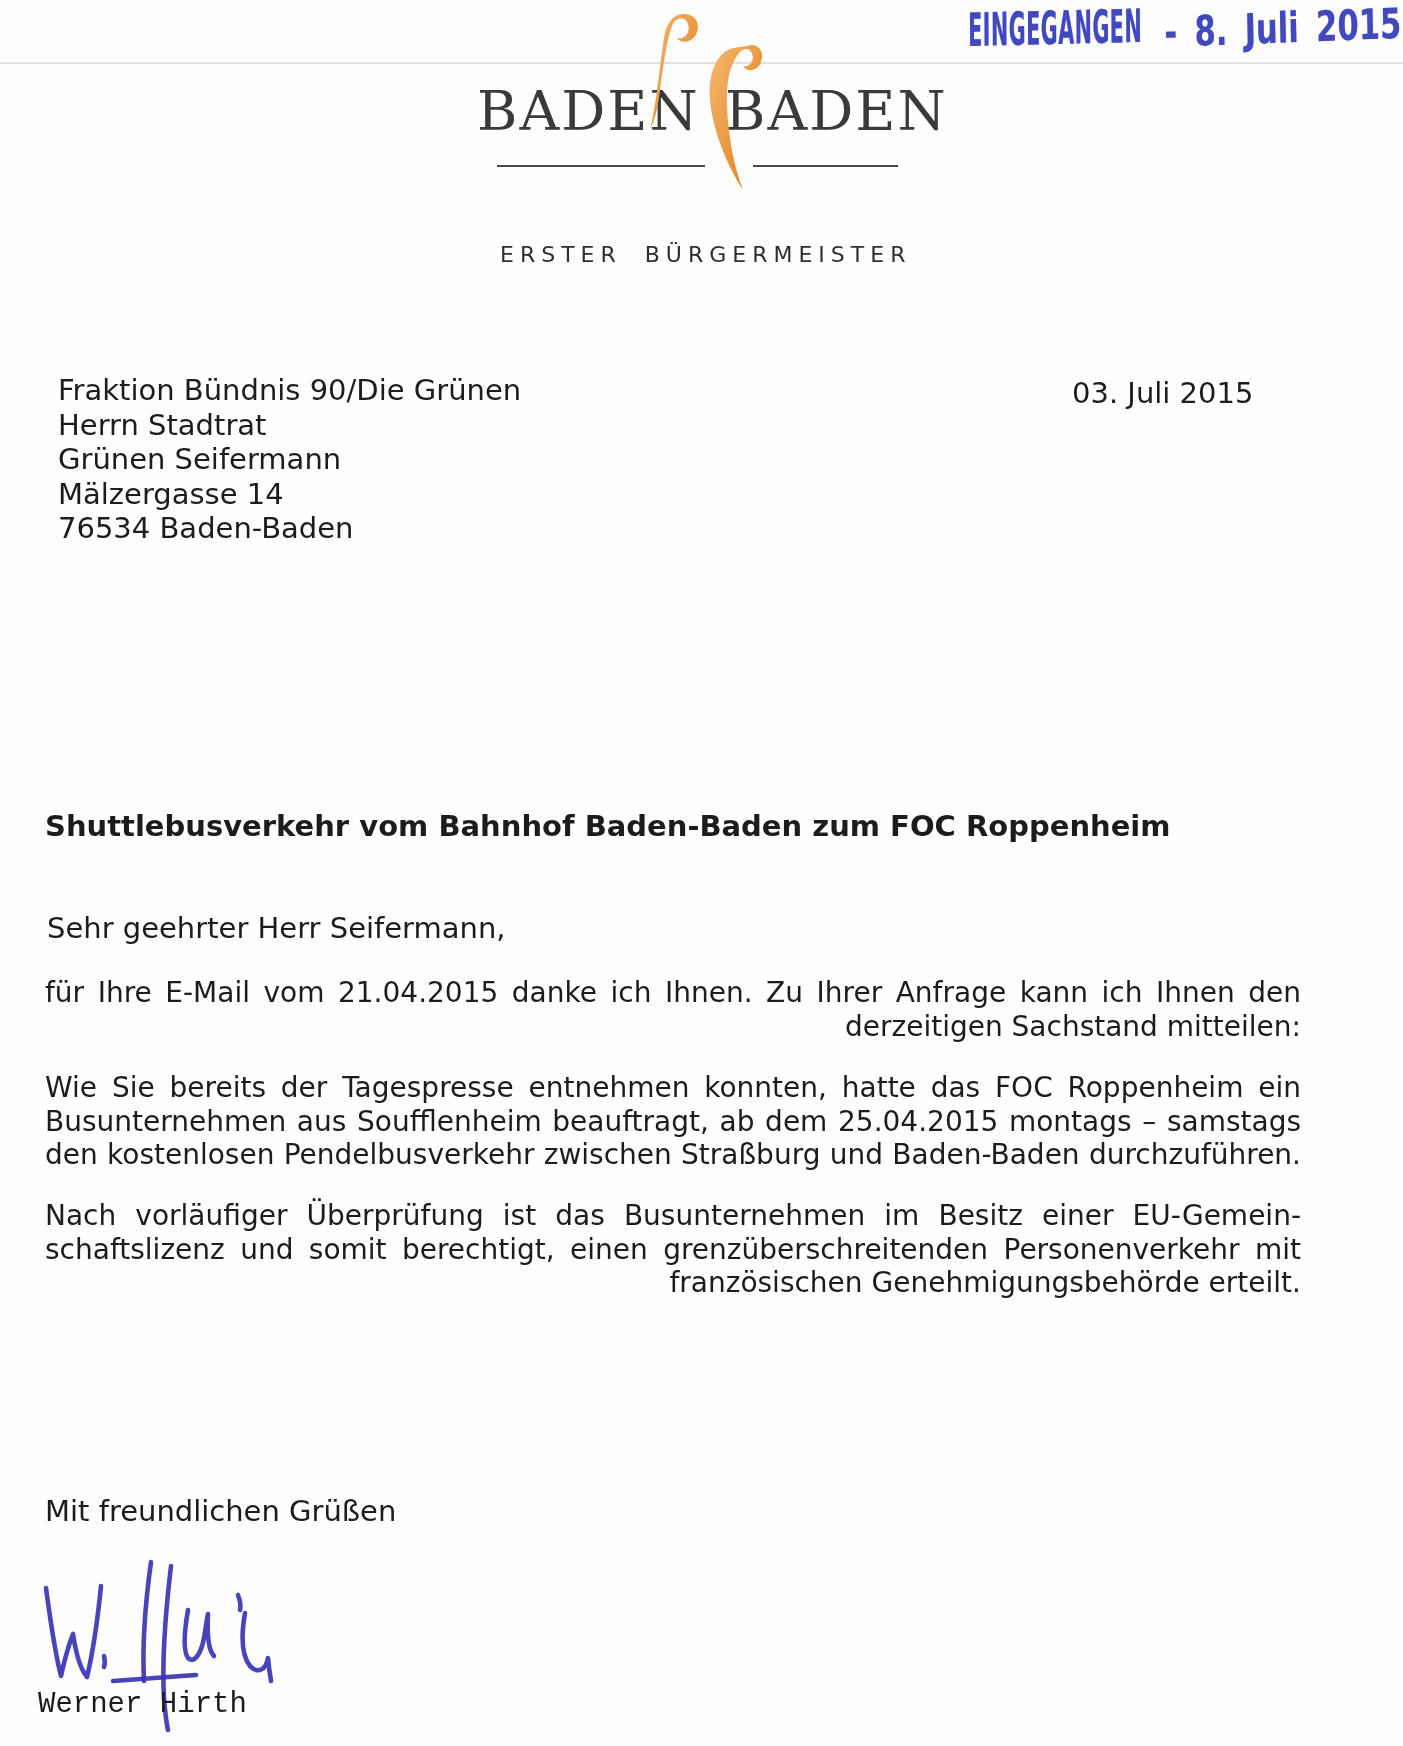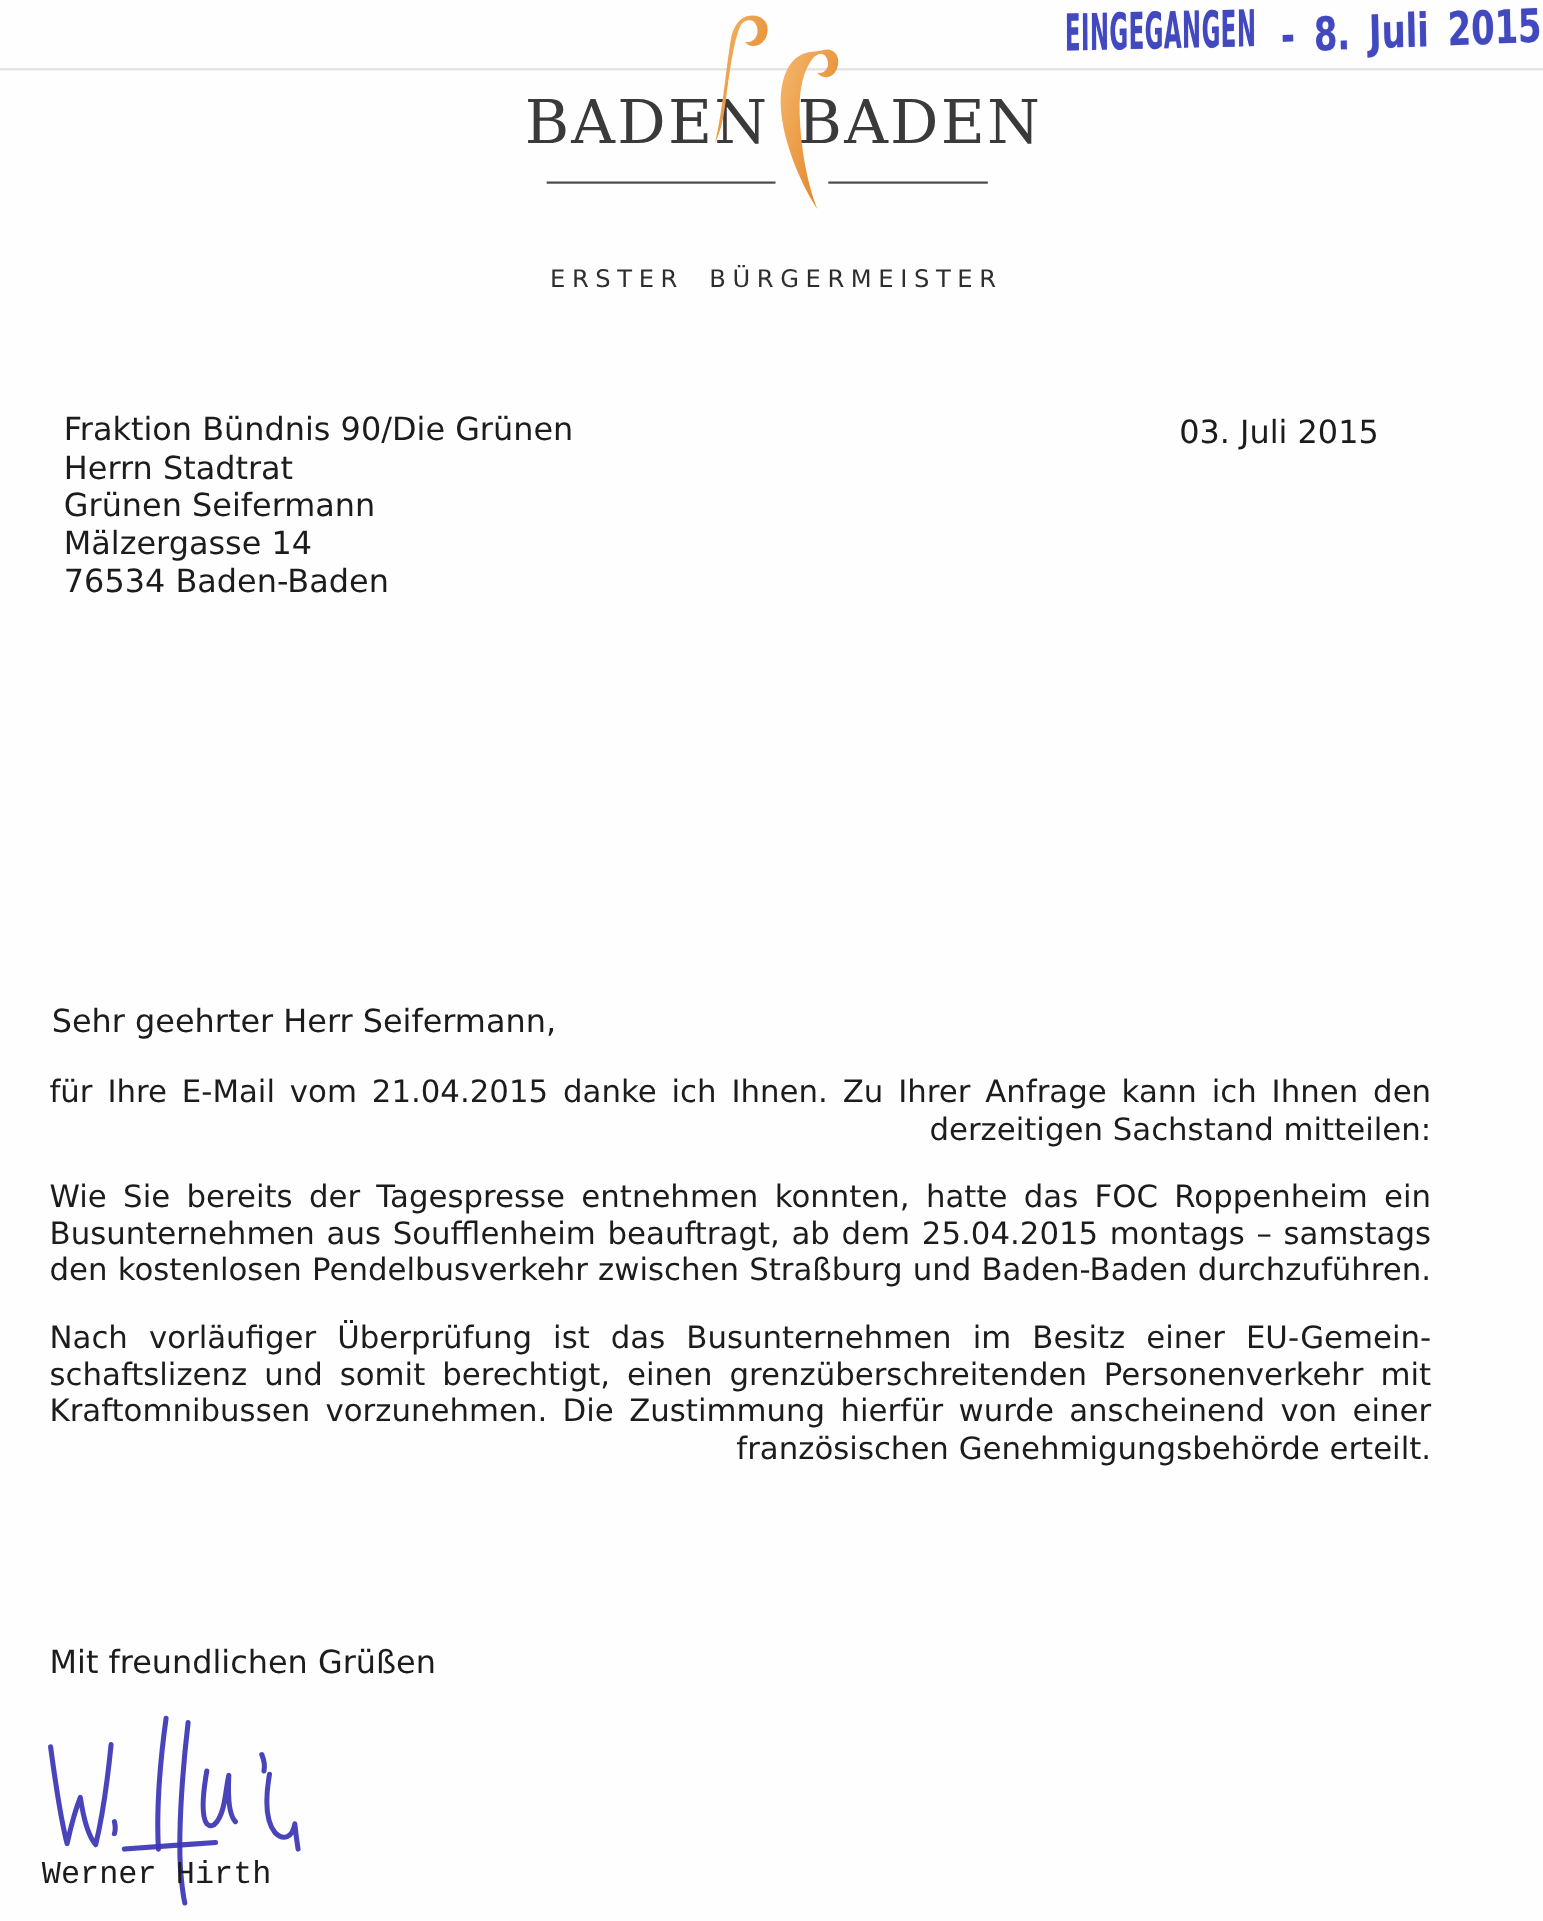--- a/index.html
+++ b/index.html
@@ -106,38 +106,38 @@
   <div class="recipient">
     <div>Fraktion Bündnis 90/Die Grünen</div>
     <div>Herrn Stadtrat</div>
     <div>Grünen Seifermann</div>
     <div>Mälzergasse 14</div>
     <div>76534 Baden-Baden</div>
   </div>
 
   <div class="date">03. Juli 2015</div>
 
+  <div class="subject">Shuttlebusverkehr vom Bahnhof Baden-Baden zum FOC Roppenheim</div>
 
   <div class="salutation">Sehr geehrter Herr Seifermann,</div>
 
   <div class="para p0">
     <div class="jline">für Ihre E-Mail vom 21.04.2015 danke ich Ihnen. Zu Ihrer Anfrage kann ich Ihnen den</div>
     <div class="lline">derzeitigen Sachstand mitteilen:</div>
   </div>
 
   <div class="para p1">
     <div class="jline">Wie Sie bereits der Tagespresse entnehmen konnten, hatte das FOC Roppenheim ein</div>
     <div class="jline">Busunternehmen aus Soufflenheim beauftragt, ab dem 25.04.2015 montags – samstags</div>
     <div class="jline">den kostenlosen Pendelbusverkehr zwischen Straßburg und Baden-Baden durchzuführen.</div>
   </div>
 
   <div class="para p2">
     <div class="jline">Nach vorläufiger Überprüfung ist das Busunternehmen im Besitz einer EU-Gemein-</div>
     <div class="jline">schaftslizenz und somit berechtigt, einen grenzüberschreitenden Personenverkehr mit</div>
-    <div class="jline">Kraftomnibussen vorzunehmen. Die Zustimmung hierfür wurde anscheinend von einer</div>
     <div class="lline">französischen Genehmigungsbehörde erteilt.</div>
   </div>
 
 
   <div class="closing">Mit freundlichen Grüßen</div>
 
   <svg class="signature" width="250" height="190" viewBox="0 0 250 190">
     <path d="M8,40 C12,70 17,105 23,128 C27,110 31,96 35,86 C38,106 43,122 49,129 C55,104 60,68 63,38"></path>
     <path d="M66,108 C67,112 67,116 66,119"></path>
     <path d="M113,14 C108,50 104,95 106,133"></path>

